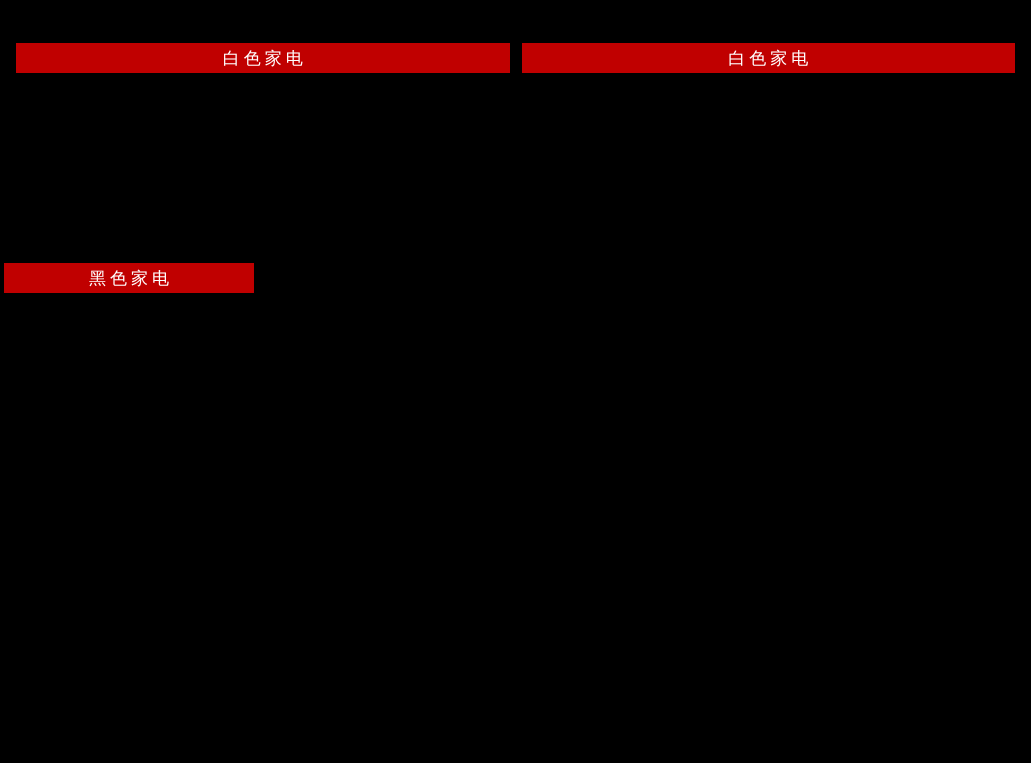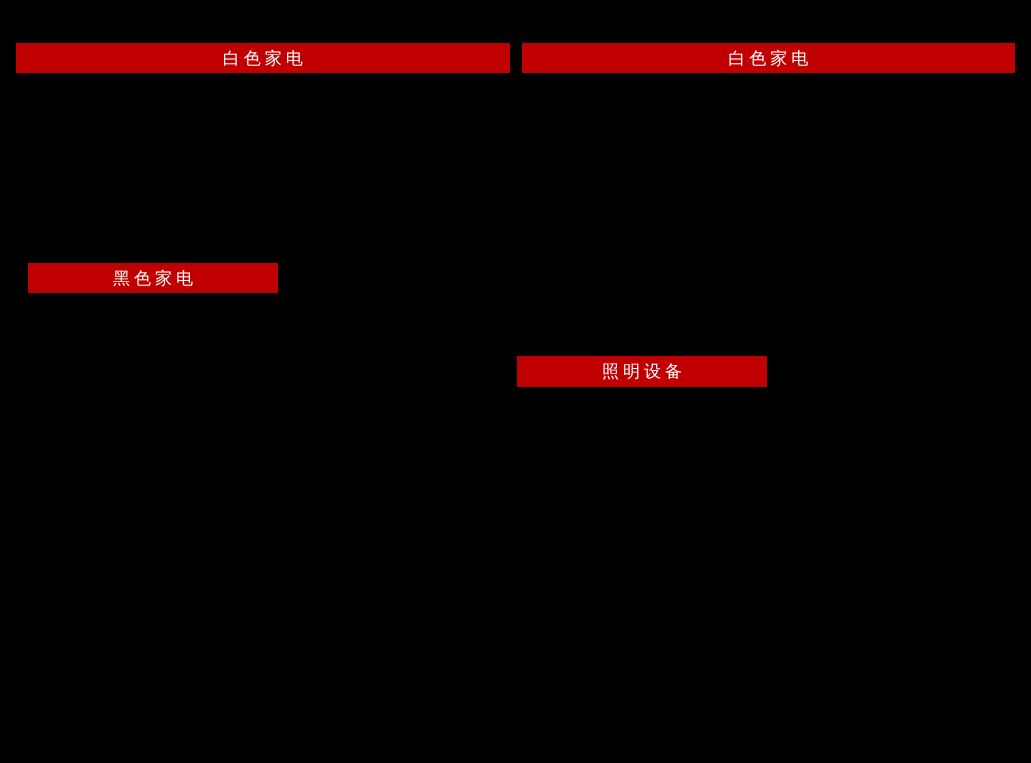--- a/index.html
+++ b/index.html
@@ -40,21 +40,21 @@
     height: 100%;
   }
   .cell span {
     display: inline-block;
     padding-left: 4px; 
   }
   .subheader {
     position: absolute;
   }
   .pos-black-goods {
-    left: 28px;
+    left: 4px;
     top: 263px;
     width: 250px;
     height: 30px;
   }
   .pos-lighting {
     left: 517px;
     top: 356px;
     width: 250px;
     height: 31px;
   }
@@ -70,17 +70,14 @@
     </div>
     <div class="cell">
       <span>白色家电</span>
     </div>
   </div>
 
   <div class="cell subheader pos-black-goods">
     <span>黑色家电</span>
   </div>
 
-  <div class="cell subheader pos-lighting">
-    <span>照明设备</span>
-  </div>
 
 </div>
 
 </body></html>

